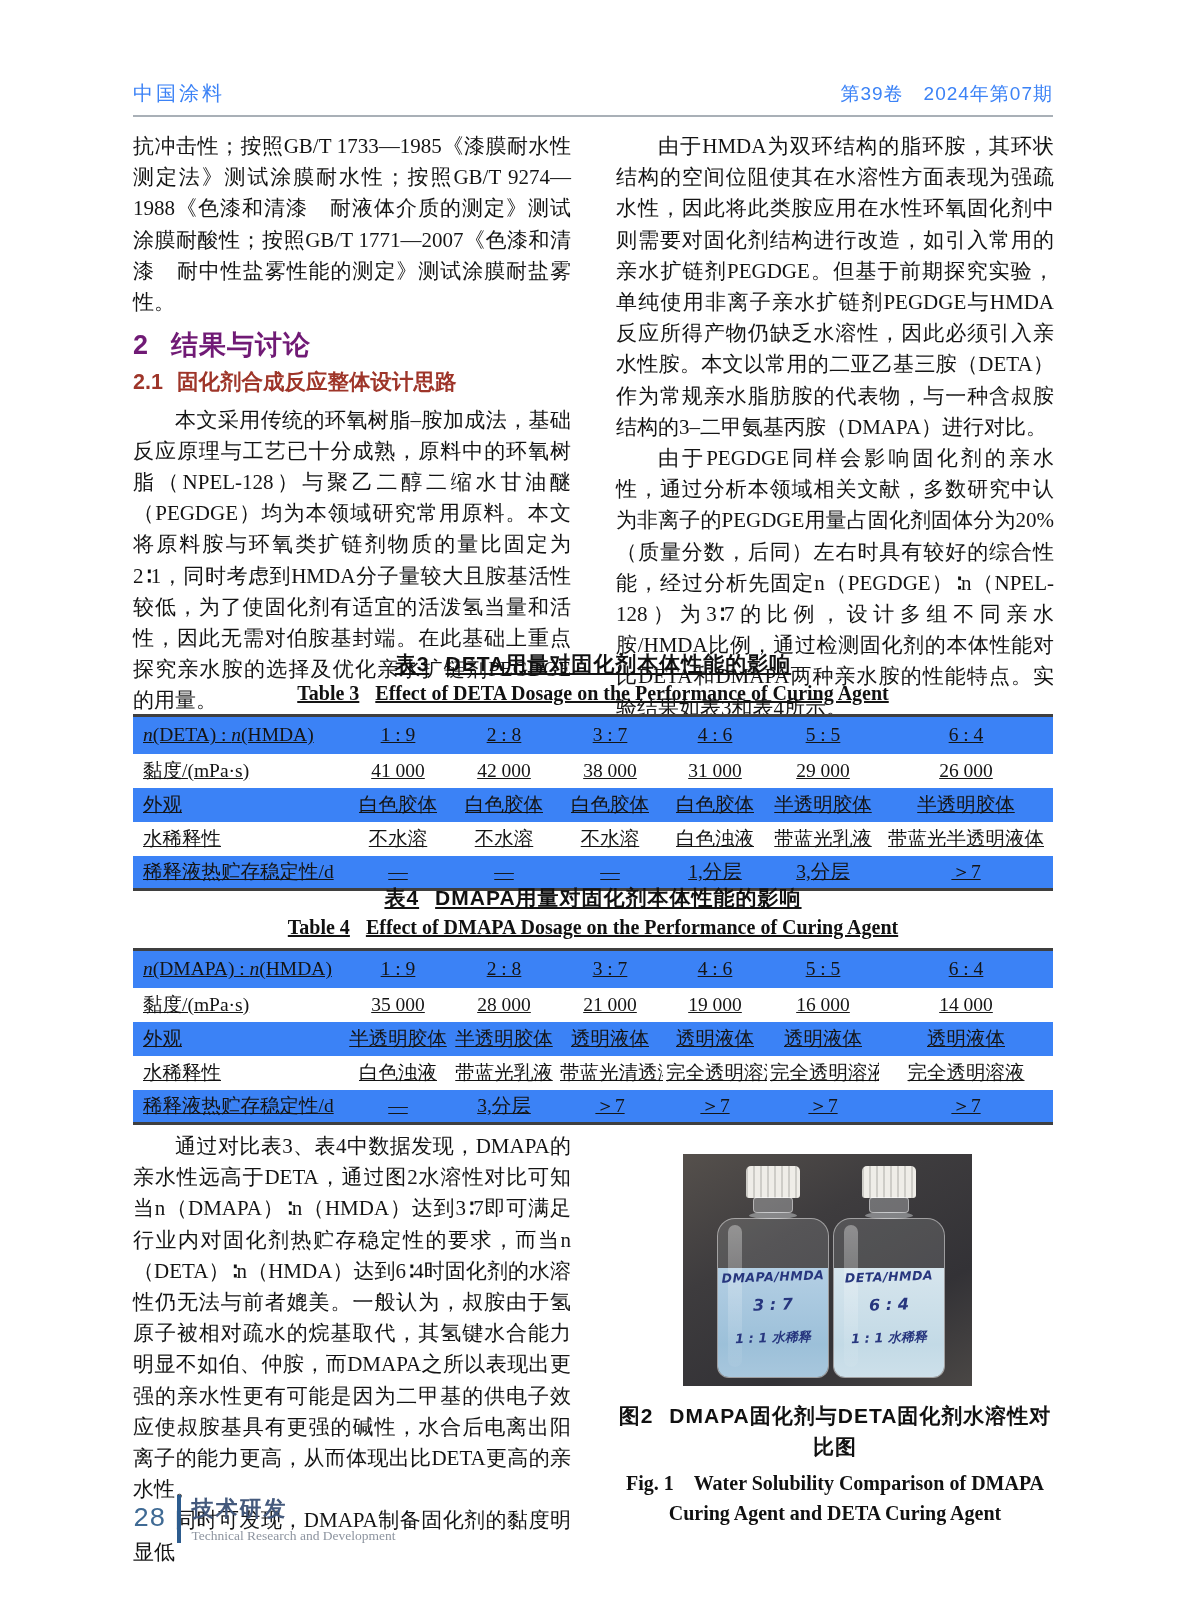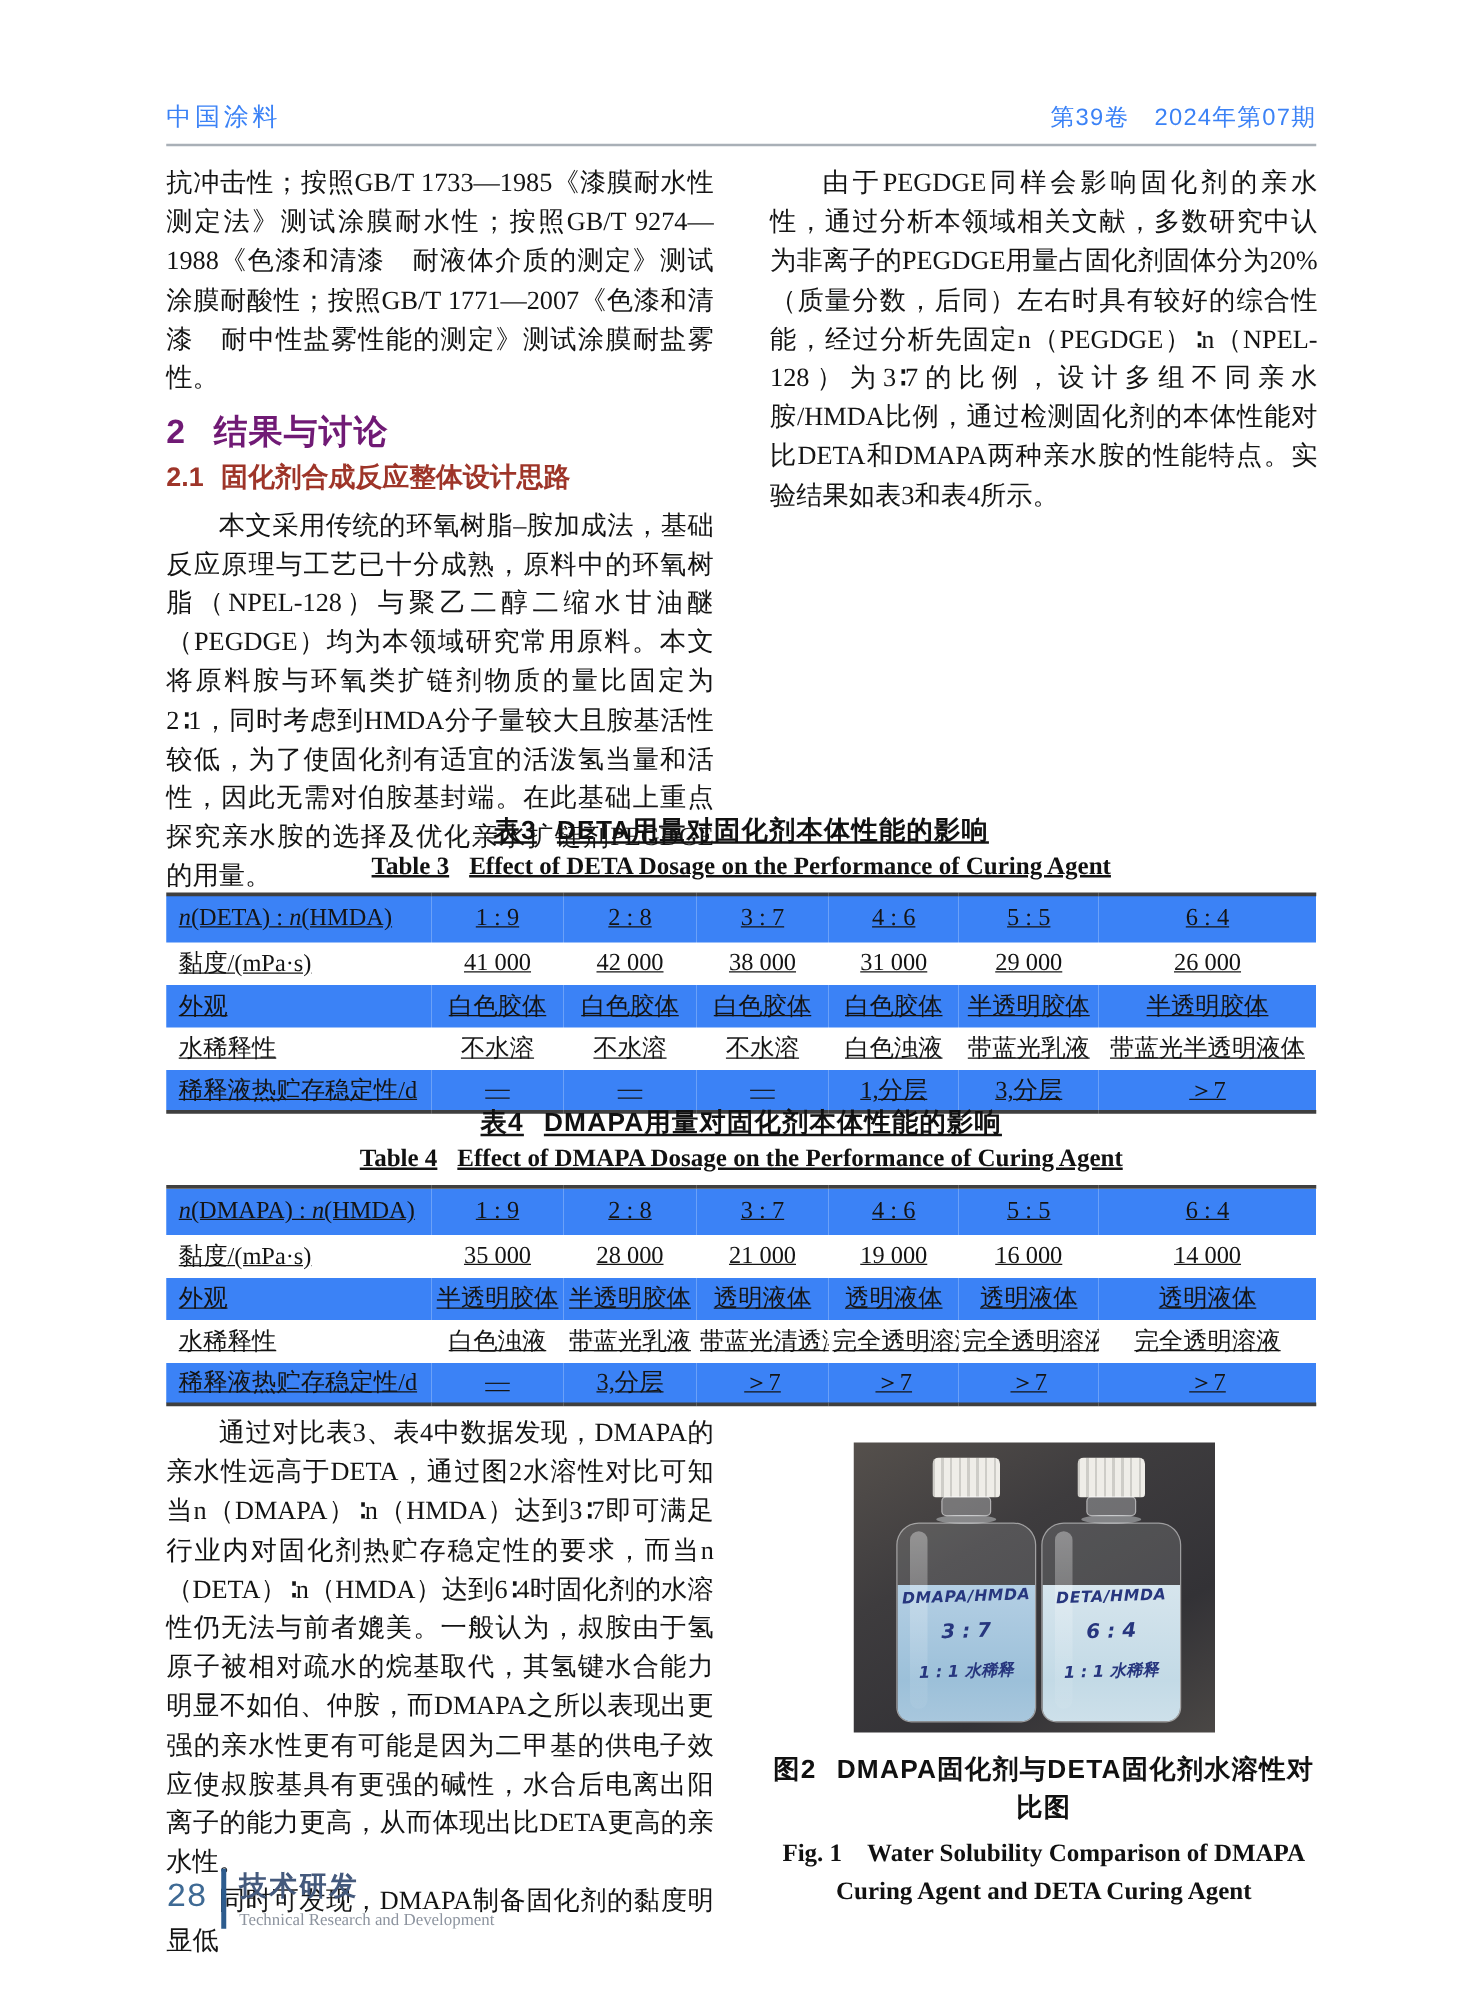--- a/index.html
+++ b/index.html
@@ -128,20 +128,21 @@
 
   <div class="col col-lt">
     <p>抗冲击性；按照GB/T 1733—1985《漆膜耐水性测定法》测试涂膜耐水性；按照GB/T 9274—1988《色漆和清漆　耐液体介质的测定》测试涂膜耐酸性；按照GB/T 1771—2007《色漆和清漆　耐中性盐雾性能的测定》测试涂膜耐盐雾性。</p>
     <h2 class="sec"><span class="num">2</span><span>结果与讨论</span></h2>
     <h3 class="sub"><span class="num">2.1</span><span>固化剂合成反应整体设计思路</span></h3>
     <p class="ind">本文采用传统的环氧树脂–胺加成法，基础反应原理与工艺已十分成熟，原料中的环氧树脂（NPEL-128）与聚乙二醇二缩水甘油醚（PEGDGE）均为本领域研究常用原料。本文将原料胺与环氧类扩链剂物质的量比固定为2∶1，同时考虑到HMDA分子量较大且胺基活性较低，为了使固化剂有适宜的活泼氢当量和活性，因此无需对伯胺基封端。在此基础上重点探究亲水胺的选择及优化亲水扩链剂PEGDGE的用量。</p>
     <h3 class="sub"><span class="num">2.2</span><span>亲水胺的选择</span></h3>
   </div>
 
   <div class="col col-rt">
+    <p class="ind">由于HMDA为双环结构的脂环胺，其环状结构的空间位阻使其在水溶性方面表现为强疏水性，因此将此类胺应用在水性环氧固化剂中则需要对固化剂结构进行改造，如引入常用的亲水扩链剂PEGDGE。但基于前期探究实验，单纯使用非离子亲水扩链剂PEGDGE与HMDA反应所得产物仍缺乏水溶性，因此必须引入亲水性胺。本文以常用的二亚乙基三胺（DETA）作为常规亲水脂肪胺的代表物，与一种含叔胺结构的3–二甲氨基丙胺（DMAPA）进行对比。</p>
     <p class="ind">由于PEGDGE同样会影响固化剂的亲水性，通过分析本领域相关文献，多数研究中认为非离子的PEGDGE用量占固化剂固体分为20%（质量分数，后同）左右时具有较好的综合性能，经过分析先固定n（PEGDGE）∶n（NPEL-128）为3∶7的比例，设计多组不同亲水胺/HMDA比例，通过检测固化剂的本体性能对比DETA和DMAPA两种亲水胺的性能特点。实验结果如表3和表4所示。</p>
   </div>
 
   <div class="tblwrap" id="table3-block">
     <div class="tbl-title-cn"><span>表3</span><span class="gap"></span><span>DETA用量对固化剂本体性能的影响</span></div>
     <div class="tbl-title-en"><span>Table 3</span><span class="gap"></span><span>Effect of DETA Dosage on the Performance of Curing Agent</span></div>
     <table class="data">
       <colgroup>
           <col style="width:212px">
           <col style="width:106px">

